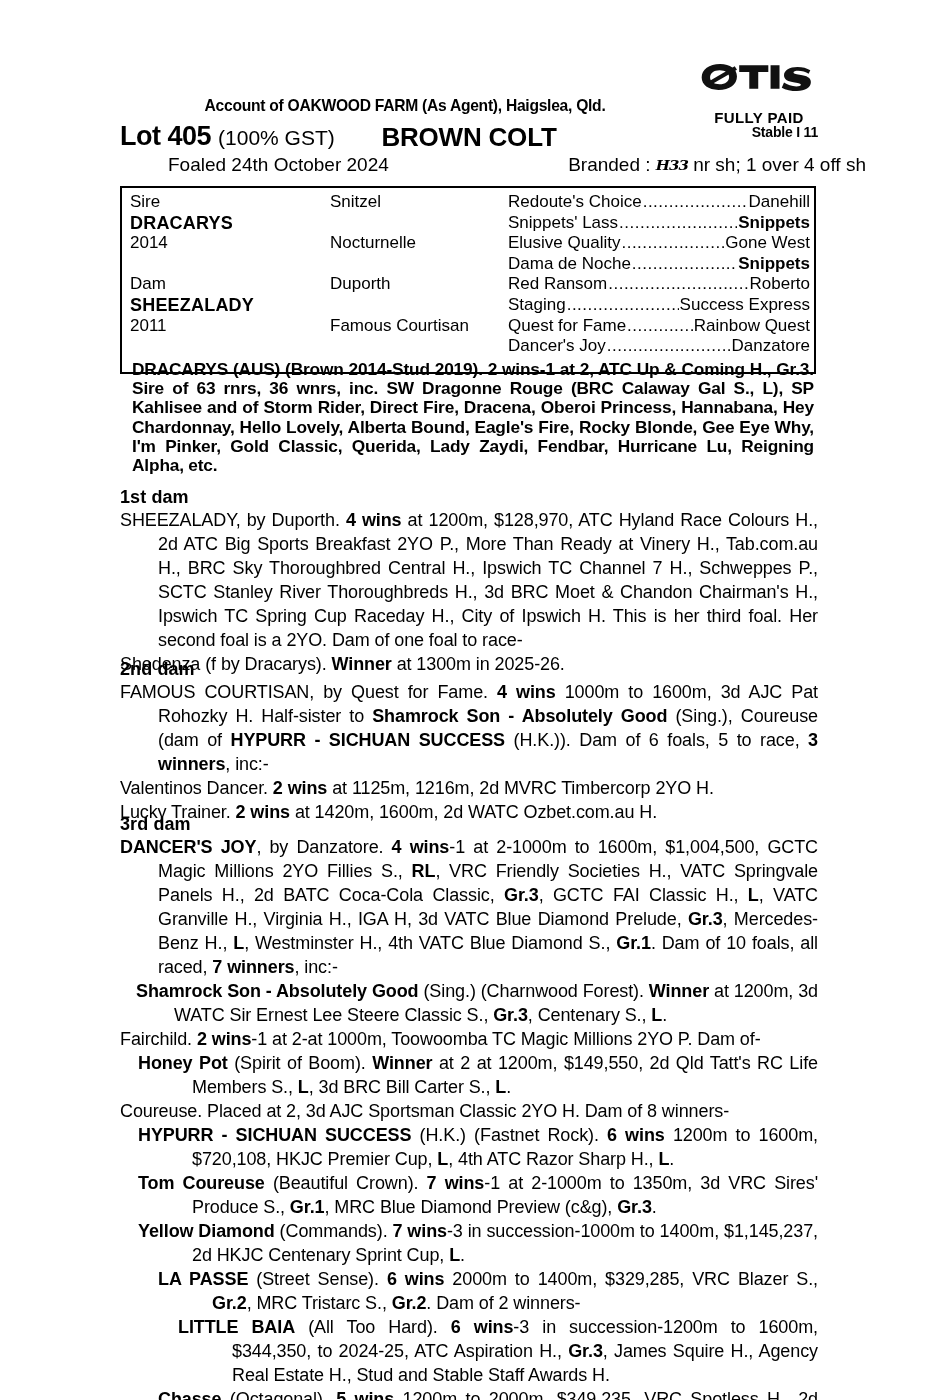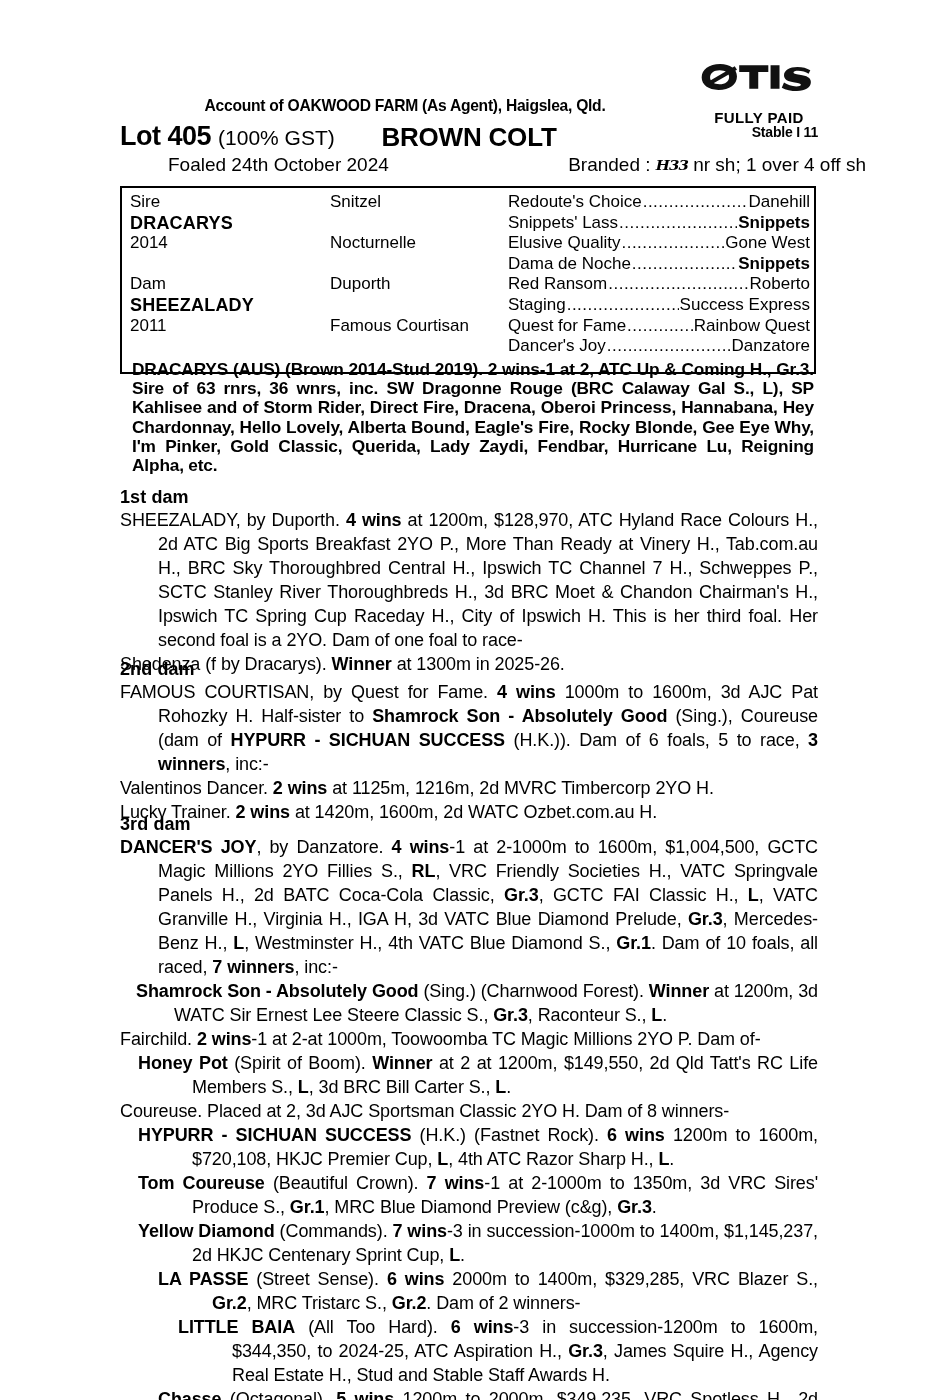--- a/index.html
+++ b/index.html
@@ -333,21 +333,21 @@
     <div class="dam-head">2nd dam</div>
     <div class="para ind0"><span>FAMOUS COURTISAN</span><span>, by Quest for Fame. </span><b>4 wins</b><span> 1000m to 1600m, 3d AJC Pat Rohozky H. Half-sister to </span><b>Shamrock Son - Absolutely Good</b><span> (Sing.), Coureuse (dam of </span><b>HYPURR - SICHUAN SUCCESS</b><span> (H.K.)). Dam of 6 foals, 5 to race, </span><b>3 winners</b><span>, inc:-</span></div>
     <div class="para ind0 nj"><span>Valentinos Dancer. </span><b>2 wins</b><span> at 1125m, 1216m, 2d MVRC Timbercorp 2YO H.</span></div>
     <div class="para ind0 nj"><span>Lucky Trainer. </span><b>2 wins</b><span> at 1420m, 1600m, 2d WATC Ozbet.com.au H.</span></div>
   </div>
 
   <div class="blk" style="top:814px;">
     <div class="dam-head">3rd dam</div>
     <div class="para ind0" id="third-main"><b>DANCER'S JOY</b><span>, by Danzatore. </span><b>4 wins</b><span id="third-main-seg"><span>-1 at 2-1000m to 1600m, $1,004,500, GCTC Magic Millions 2YO Fillies S., </span><b>RL</b><span>, VRC Friendly Societies H., VATC Springvale Panels H., 2d BATC Coca-Cola Classic, </span><b>Gr.3</b><span>, GCTC FAI Classic H., </span><b>L</b><span>, VATC Granville H., Virginia H., IGA H, 3d VATC Blue Diamond Prelude, </span><b>Gr.3</b><span>, Mercedes-Benz H., </span><b>L</b><span>, Westminster H., 4th VATC Blue Diamond S., </span><b>Gr.1</b><span>. Dam of 10 foals, all raced, </span><b>7 winners</b><span>, inc:-</span></span></div>
     <div id="third-progeny">
-          <div class="para ind1"><b>Shamrock Son - Absolutely Good</b><span> (Sing.) (Charnwood Forest). </span><b>Winner</b><span> at 1200m, 3d WATC Sir Ernest Lee Steere Classic S., </span><b>Gr.3</b><span>, Raconteur S., </span><b>L</b><span>.</span></div>
+          <div class="para ind1"><b>Shamrock Son - Absolutely Good</b><span> (Sing.) (Charnwood Forest). </span><b>Winner</b><span> at 1200m, 3d WATC Sir Ernest Lee Steere Classic S., </span><b>Gr.3</b><span>, Centenary S., </span><b>L</b><span>.</span></div>
           <div class="para ind0"><span>Fairchild. </span><b>2 wins</b><span>-1 at 2-at 1000m, Toowoomba TC Magic Millions 2YO P. Dam of-</span></div>
           <div class="para ind2"><b>Honey Pot</b><span> (Spirit of Boom). </span><b>Winner</b><span> at 2 at 1200m, $149,550, 2d Qld Tatt's RC Life Members S., </span><b>L</b><span>, 3d BRC Bill Carter S., </span><b>L</b><span>.</span></div>
           <div class="para ind0"><span>Coureuse. Placed at 2, 3d AJC Sportsman Classic 2YO H. Dam of 8 winners-</span></div>
           <div class="para ind2"><b>HYPURR - SICHUAN SUCCESS</b><span> (H.K.) (Fastnet Rock). </span><b>6 wins</b><span> 1200m to 1600m, $720,108, HKJC Premier Cup, </span><b>L</b><span>, 4th ATC Razor Sharp H., </span><b>L</b><span>.</span></div>
           <div class="para ind2"><b>Tom Coureuse</b><span> (Beautiful Crown). </span><b>7 wins</b><span>-1 at 2-1000m to 1350m, 3d VRC Sires' Produce S., </span><b>Gr.1</b><span>, MRC Blue Diamond Preview (c&amp;g), </span><b>Gr.3</b><span>.</span></div>
           <div class="para ind2"><b>Yellow Diamond</b><span> (Commands). </span><b>7 wins</b><span>-3 in succession-1000m to 1400m, $1,145,237, 2d HKJC Centenary Sprint Cup, </span><b>L</b><span>.</span></div>
           <div class="para ind3"><b>LA PASSE</b><span> (Street Sense). </span><b>6 wins</b><span> 2000m to 1400m, $329,285, VRC Blazer S., </span><b>Gr.2</b><span>, MRC Tristarc S., </span><b>Gr.2</b><span>. Dam of 2 winners-</span></div>
           <div class="para ind4"><b>LITTLE BAIA</b><span> (All Too Hard). </span><b>6 wins</b><span>-3 in succession-1200m to 1600m, $344,350, to 2024-25, ATC Aspiration H., </span><b>Gr.3</b><span>, James Squire H., Agency Real Estate H., Stud and Stable Staff Awards H.</span></div>
           <div class="para ind3"><b>Chasse</b><span> (Octagonal). </span><b>5 wins</b><span> 1200m to 2000m, $349,235, VRC Spotless H., 2d MRC Sandown Guineas, </span><b>Gr.2</b><span>.</span></div>
         </div>

